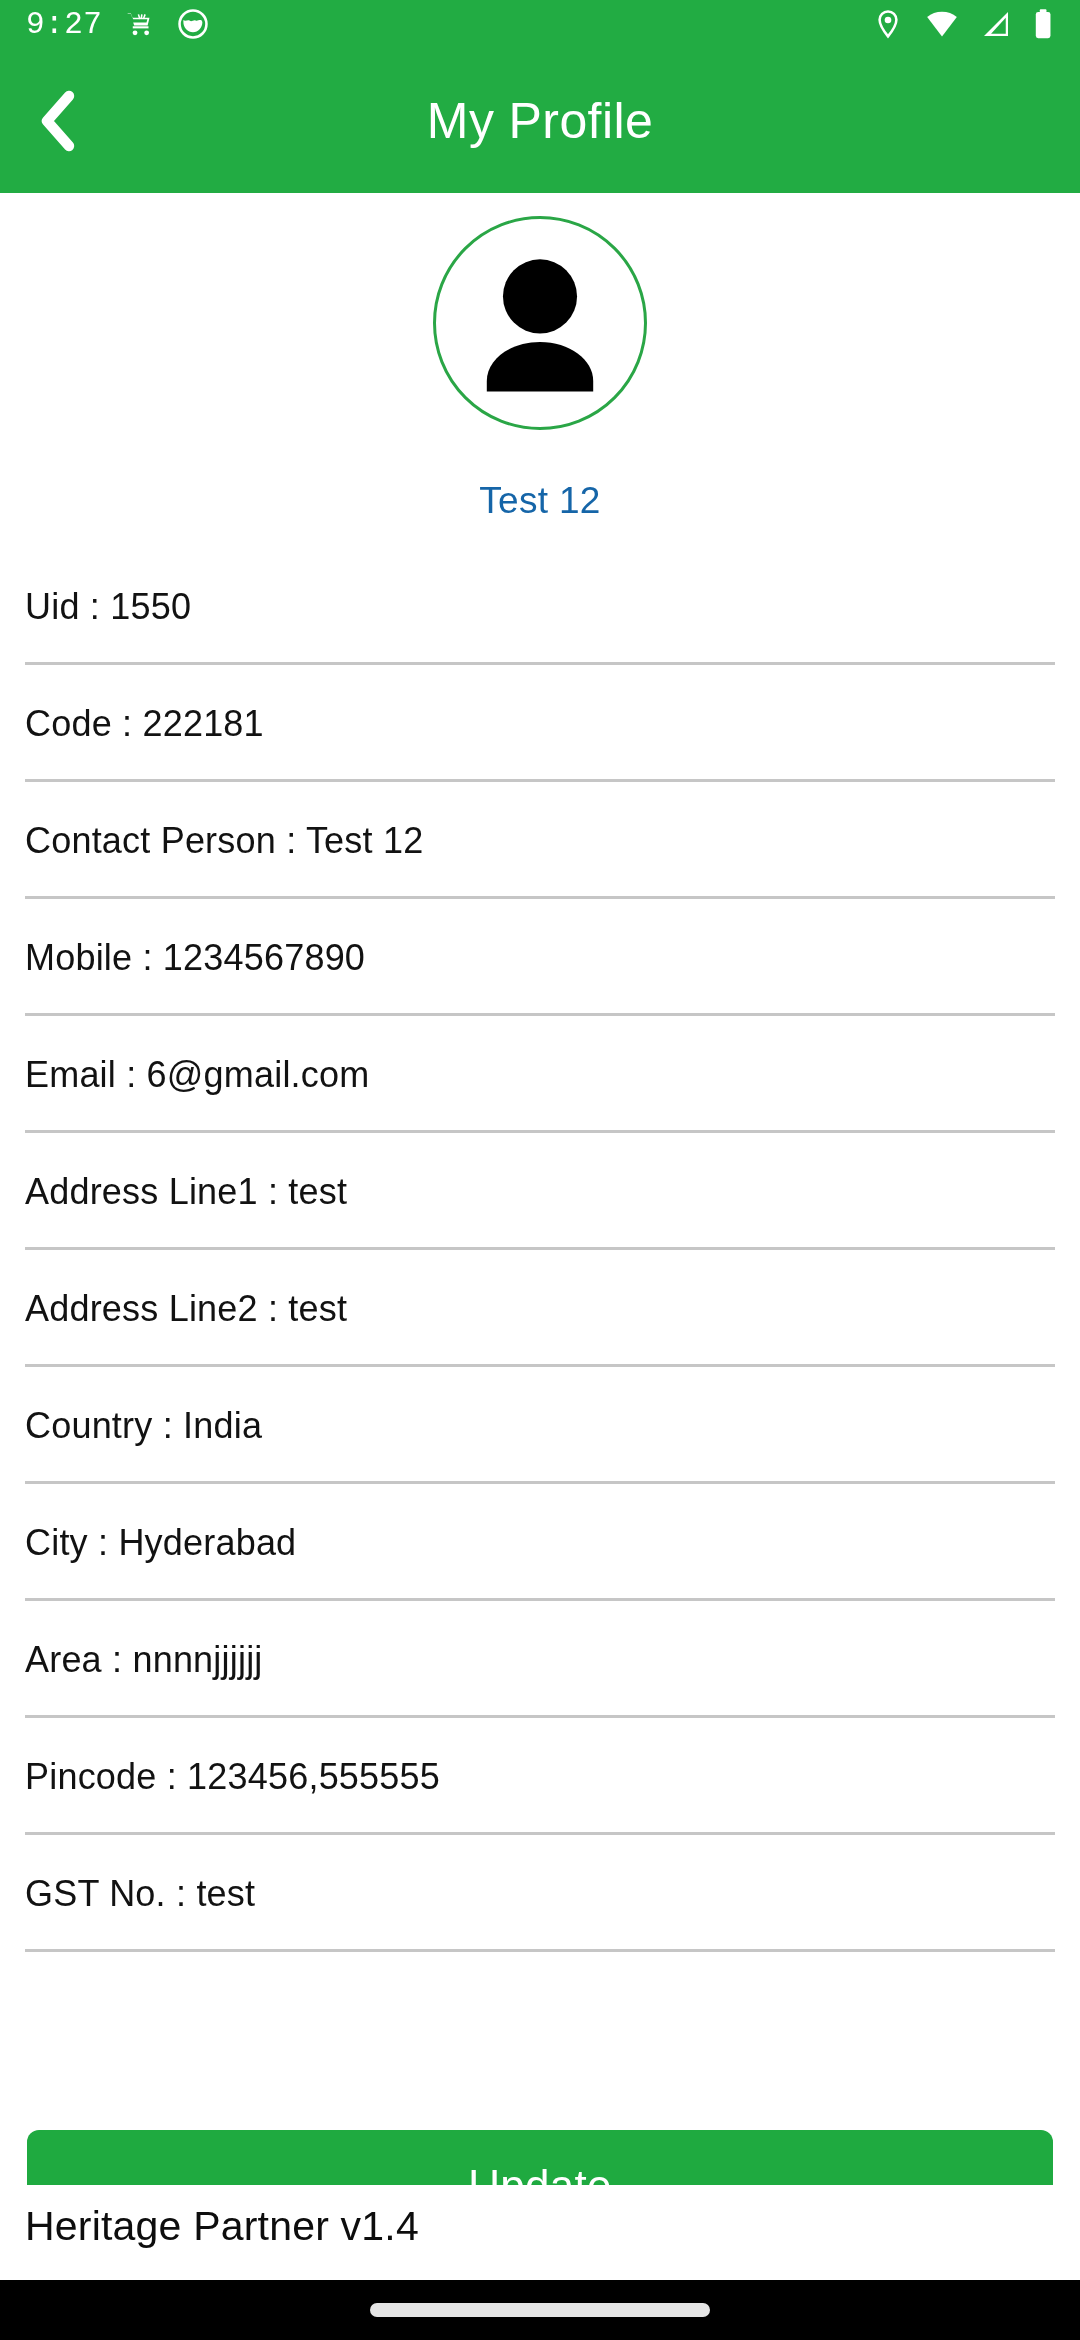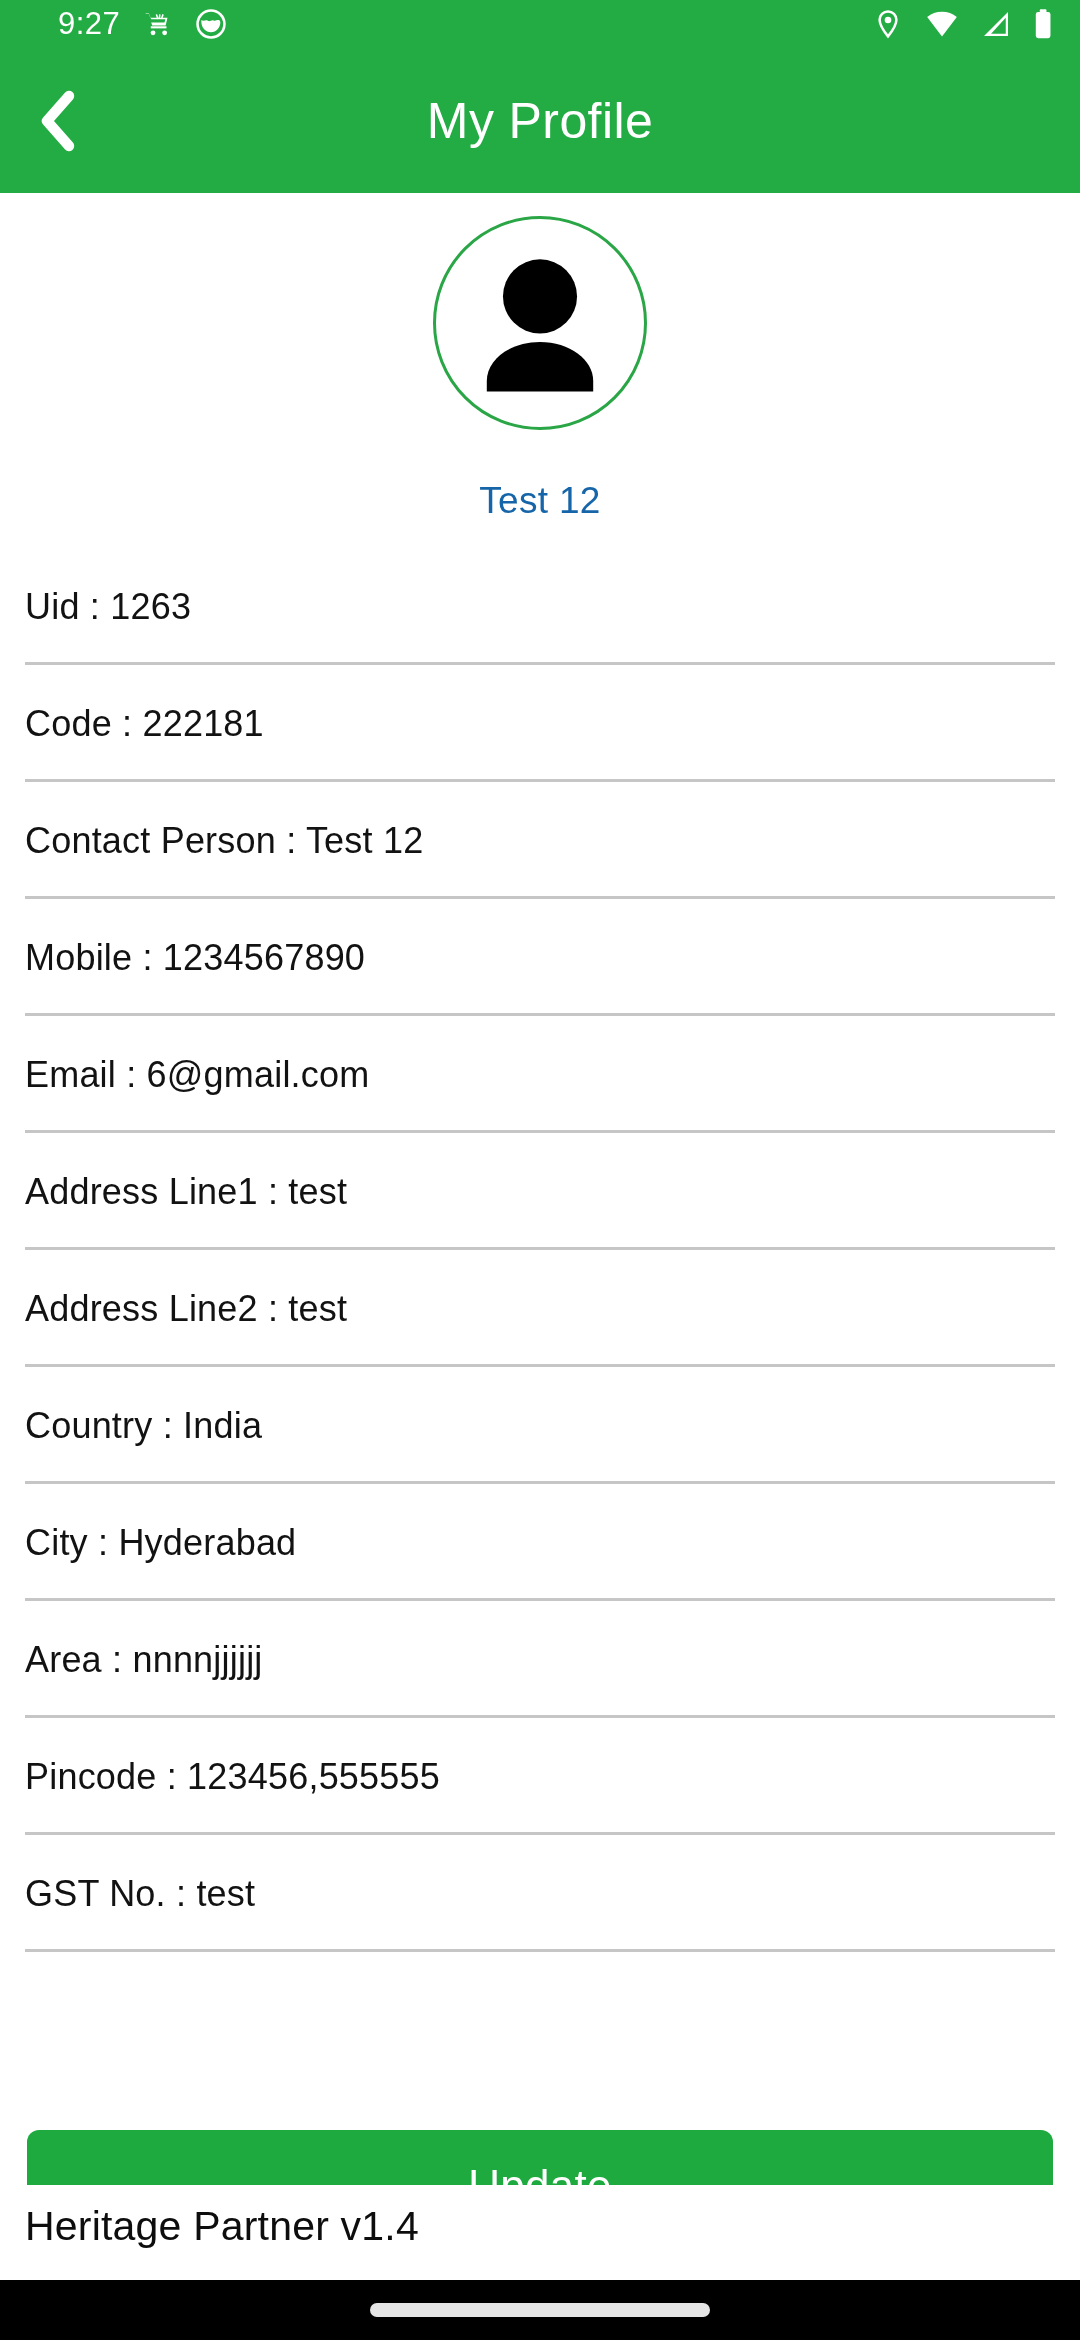--- a/index.html
+++ b/index.html
@@ -20,22 +20,21 @@
   .statusbar {
     position:absolute; top:0; left:0;
     width:1080px; height:48px;
     background:#22ac43;
     display:flex; align-items:center;
     padding:0 26px;
   }
   .sb-left { display:flex; align-items:center; gap:20px; }
   .sb-time {
     color:#ffffff; font-size:31px; letter-spacing:0.5px;
-    font-family:Liberation Sans, sans-serif;
-    margin-left:32px;
+    font-family:Liberation Mono, monospace;
   }
   .sb-right {
     margin-left:auto;
     display:flex; align-items:center; gap:20px;
   }
   .sb-icon { display:block; }
 
   
   .appbar {
     position:absolute; top:48px; left:0;
@@ -223,21 +222,21 @@
         <svg width="190" height="190" viewBox="0 0 100 100">
           <circle cx="50" cy="36" r="19.5" fill="#000000"></circle>
           <path d="M50 60c-15.5 0-28 9.2-28 20.5V86h56v-5.5C78 69.2 65.5 60 50 60z" fill="#000000"></path>
         </svg>
       </div>
       <div class="profile-name">Test 12</div>
     </div>
 
     <div class="fields">
       <div class="field-row">
-        <span class="field-text">Uid : 1263</span>
+        <span class="field-text">Uid : 1550</span>
       </div>
       <div class="field-row">
         <span class="field-text">Code : 222181</span>
       </div>
       <div class="field-row">
         <span class="field-text">Contact Person : Test 12</span>
       </div>
       <div class="field-row">
         <span class="field-text">Mobile : 1234567890</span>
       </div>

